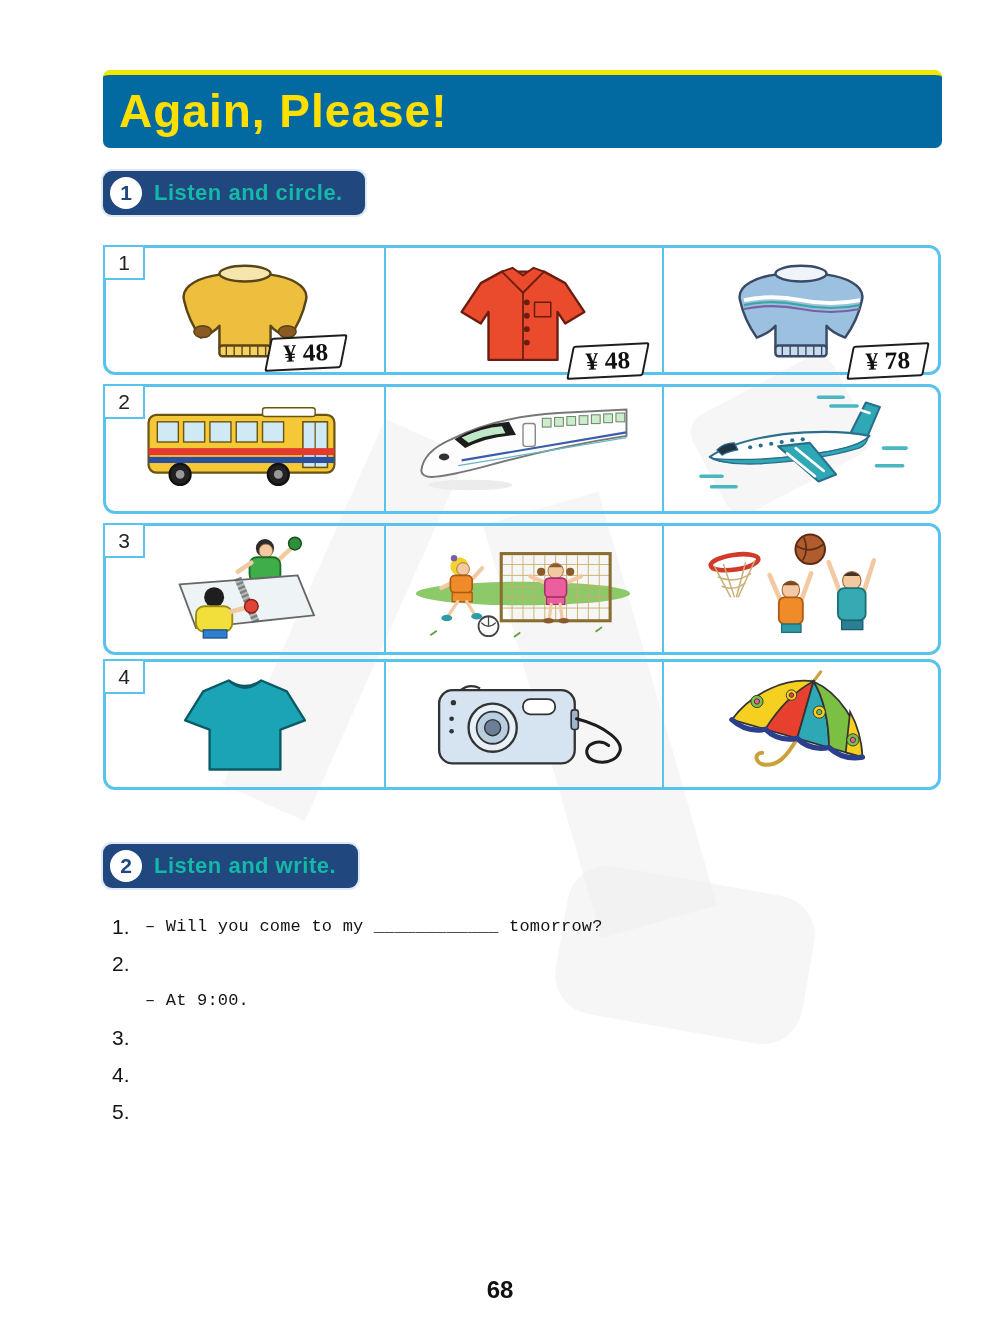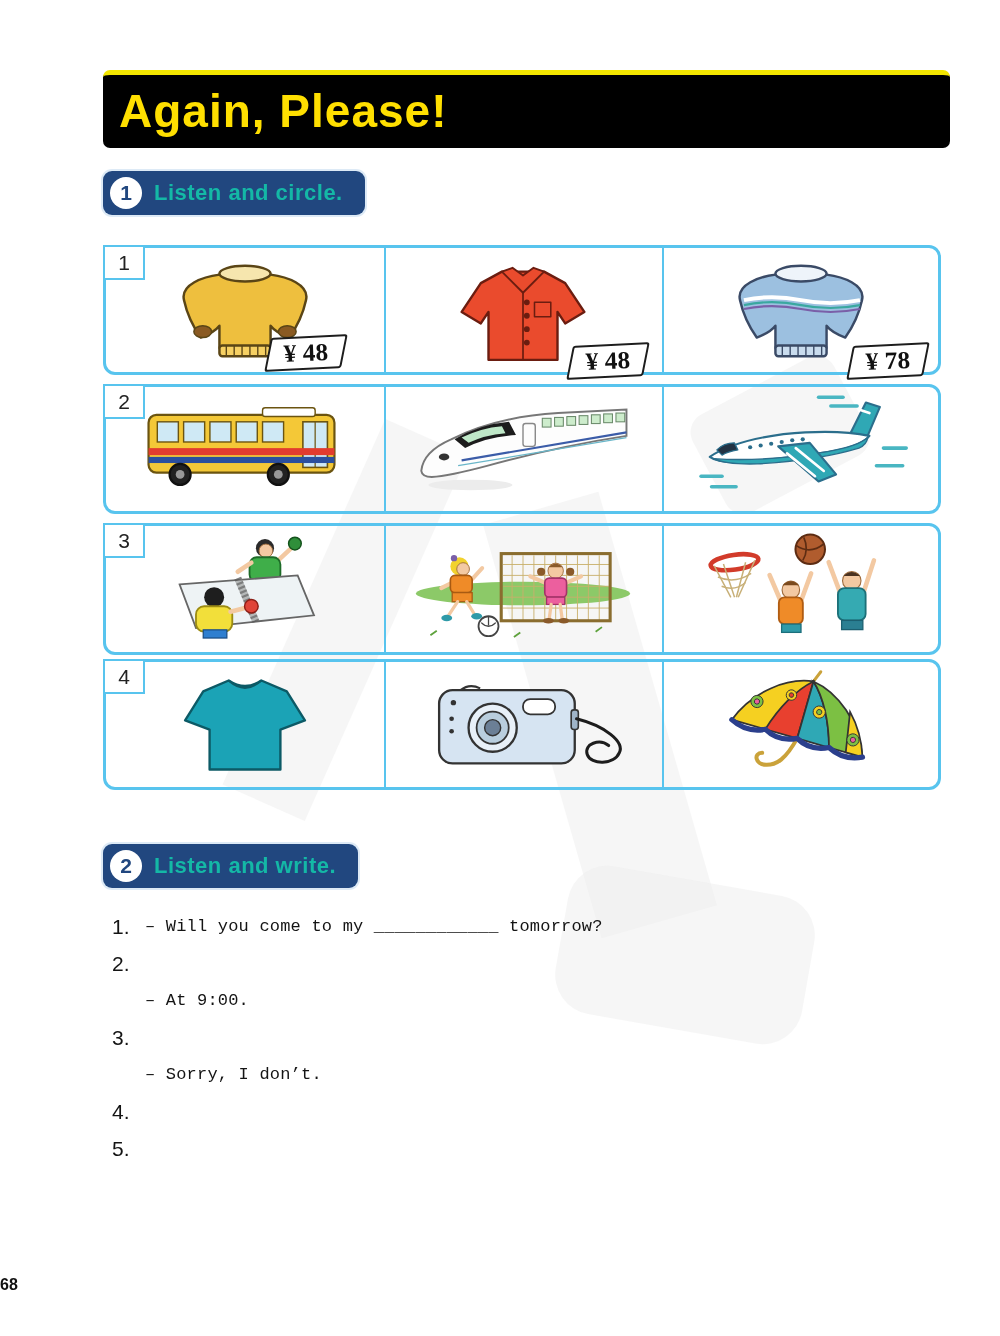--- a/index.html
+++ b/index.html
@@ -5,22 +5,22 @@
   html,body{margin:0;padding:0;background:#fff;}
   .page{position:relative;width:1000px;height:1336px;margin:0 auto;background:#ffffff;
         font-family:"Liberation Sans",sans-serif;overflow:hidden;}
   
   .wm{position:absolute;background:#ededed;opacity:.5;z-index:0;}
   .wm-a{left:300px;top:420px;width:90px;height:400px;transform:rotate(24deg);}
   .wm-b{left:540px;top:500px;width:120px;height:430px;transform:rotate(-16deg);}
   .wm-c{left:560px;top:880px;width:250px;height:150px;border-radius:40px;transform:rotate(10deg);}
   .wm-d{left:700px;top:380px;width:160px;height:110px;border-radius:20px;transform:rotate(-28deg);}
 
-  .banner{position:absolute;left:103px;top:70px;width:839px;height:73px;background:#000000;
-          border-top:5px solid #f3e600;border-radius:7px;z-index:2;padding-left:8px;}
+  .banner{position:absolute;left:103px;top:70px;width:839px;height:73px;background:#0369a1;
+          border-top:5px solid #f3e600;border-radius:7px;z-index:2;}
   .banner-title{position:absolute;left:16px;top:50%;transform:translateY(-52%);
           color:#ffdf00;font-size:46px;font-weight:bold;letter-spacing:1px;}
 
   .badge{position:absolute;left:103px;height:44px;background:#21477f;border-radius:9px;
          display:flex;align-items:center;gap:12px;padding:0 22px 0 7px;z-index:2;
          box-shadow:0 0 0 2px rgba(120,170,220,.25);}
   .badge-num{width:32px;height:32px;border-radius:50%;background:#fff;color:#21477f;
          font-weight:bold;font-size:21px;display:flex;align-items:center;justify-content:center;}
   .badge-label{color:#14b8a6;font-weight:bold;font-size:22px;letter-spacing:.5px;}
   #badge1{top:171px;} #badge2{top:844px;}
@@ -41,22 +41,22 @@
        padding:1px 14px;transform:skewX(-14deg) rotate(-3deg);z-index:4;}
   .tag span{display:inline-block;transform:skewX(14deg) rotate(1deg);
        font-family:"Liberation Serif",serif;font-weight:bold;font-size:25px;color:#111;}
   .tag-1{right:40px;bottom:2px;} .tag-2{right:16px;bottom:-6px;} .tag-3{right:14px;bottom:-6px;}
 
   .exercise{position:absolute;left:112px;top:908px;z-index:2;}
   .ex-line{display:flex;align-items:center;height:37px;color:#141414;}
   .ex-num{width:33px;font-size:21px;flex:none;}
   .ex-text{font-size:17px;letter-spacing:.2px;white-space:pre;font-family:Liberation Mono, monospace;}
 
-  .page-num{position:absolute;left:0;right:0;top:1276px;
-            font-size:16px;font-weight:bold;color:#111;z-index:2;}
+  .page-num{position:absolute;left:0;right:0;top:1276px;text-align:center;
+            font-size:24px;font-weight:bold;color:#111;z-index:2;}
 </style>
 </head>
 <body>
 
 <div class="page">
   <div class="wm wm-a"></div>
   <div class="wm wm-b"></div>
   <div class="wm wm-c"></div>
   <div class="wm wm-d"></div>
 
@@ -356,24 +356,20 @@
       <span class="ex-num">2.</span>
     </div>
     <div class="ex-line">
       <span class="ex-num"></span>
       <span class="ex-text">– At 9:00.</span>
     </div>
     <div class="ex-line">
       <span class="ex-num">3.</span>
     </div>
     <div class="ex-line">
-      <span class="ex-num"></span>
-      <span class="ex-text">– Sorry, I don’t.</span>
-    </div>
-    <div class="ex-line">
       <span class="ex-num">4.</span>
     </div>
     <div class="ex-line">
       <span class="ex-num">5.</span>
     </div>
   </div>
 
   <div class="page-num">68</div>
 </div>
 

